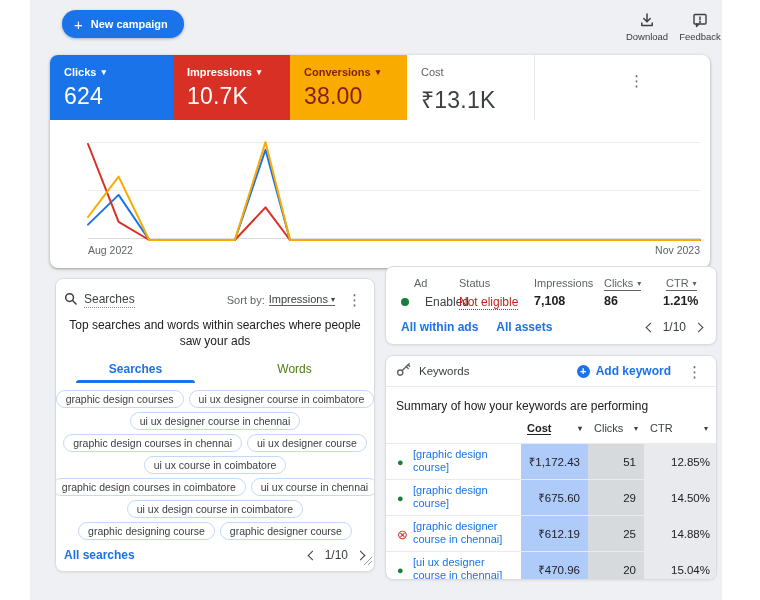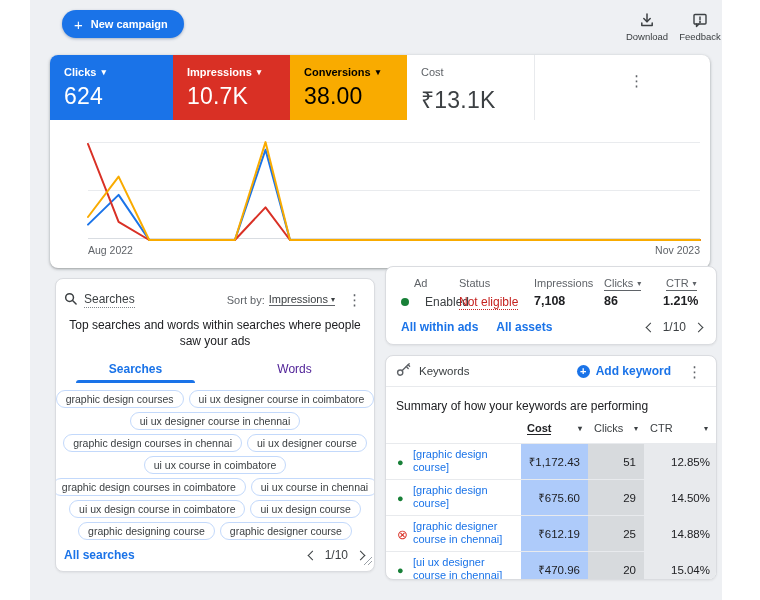--- a/index.html
+++ b/index.html
@@ -46,21 +46,21 @@
   
   #searches-card{left:55px;top:278px;width:320px;height:294px;}
   .s-head{display:flex;align-items:center;padding:11px 8px 0 8px;}
   .s-title{font-size:12px;color:#3c4043;margin-left:7px;border-bottom:1px dotted #80868b;padding-bottom:1px;cursor:pointer;}
   .s-sort{margin-left:auto;font-size:11px;color:#5f6368;display:flex;align-items:center;gap:4px;}
   .s-sort .sort-value{color:#3c4043;border-bottom:1px solid #5f6368;cursor:pointer;display:flex;align-items:center;gap:3px;}
   .s-sort .dd{font-size:8px;color:#3c4043;}
   .s-head .kebab{margin-left:8px;}
   .s-sub{margin-top:8px;padding:0 8px;font-size:12px;line-height:1.35;color:#202124;text-align:center;}
   .s-tabs{display:flex;margin-top:9px;height:25px;}
-  .tab{flex:1;text-align:center;font-size:12px;color:#4c1d95;position:relative;cursor:pointer;padding-top:4px;}
+  .tab{flex:1;text-align:center;font-size:12px;color:#4d7c0f;position:relative;cursor:pointer;padding-top:4px;}
   .tab.active{color:#1a73e8;font-weight:bold;}
   .tab.active::after{content:"";position:absolute;left:20px;right:20px;bottom:0;height:3px;background:#1a73e8;border-radius:3px 3px 0 0;}
   .s-chips{margin-top:7px;height:155px;overflow:hidden;padding:0 5px;}
   .chip-row{display:flex;justify-content:center;gap:5px;margin-bottom:4px;}
   .chip{border:1px solid #c3d9fb;border-radius:11px;padding:2px 9px;font-size:10.5px;color:#3c4043;
     white-space:nowrap;cursor:pointer;background:#fff;}
   .s-foot{position:absolute;left:8px;right:10px;bottom:9px;display:flex;justify-content:space-between;align-items:center;}
   .link{color:#1a73e8;font-size:12px;font-weight:bold;cursor:pointer;}
   .pager{display:flex;align-items:center;gap:9px;font-size:12px;color:#3c4043;}
   .chv{display:inline-block;width:6px;height:6px;border-left:1.6px solid #3c4043;border-bottom:1.6px solid #3c4043;cursor:pointer;}
@@ -152,21 +152,21 @@
           </div>
         <div class="sc-value">624</div>
       </div>
       <div class="sc sc1" style="background-color: rgb(217, 48, 37); color: rgb(255, 255, 255);">
         <div class="sc-label">
             <span>Impressions</span>
             <span class="dd">▾</span>
           </div>
         <div class="sc-value">10.7K</div>
       </div>
-      <div class="sc sc2" style="background-color: rgb(249, 171, 0); color: #000000;">
+      <div class="sc sc2" style="background-color: rgb(249, 171, 0); color: #7f1d1d;">
         <div class="sc-label">
             <span>Conversions</span>
             <span class="dd">▾</span>
           </div>
         <div class="sc-value">38.00</div>
       </div>
       <div class="sc sc3" style="background-color: rgb(255, 255, 255); color: rgb(60, 64, 67);">
         <div class="sc-label" style="color:#5f6368;font-weight:normal;">
             <span>Cost</span>
           </div>
@@ -226,21 +226,20 @@
         </div>
         <div class="chip-row">
           <span class="chip">ui ux course in coimbatore</span>
         </div>
         <div class="chip-row">
           <span class="chip">graphic design courses in coimbatore</span>
           <span class="chip">ui ux course in chennai</span>
         </div>
         <div class="chip-row">
           <span class="chip">ui ux design course in coimbatore</span>
-          <span class="chip">ui ux design course</span>
         </div>
         <div class="chip-row">
           <span class="chip">graphic designing course</span>
           <span class="chip">graphic designer course</span>
         </div>
       </div>
     <div class="s-foot">
       <span class="link">All searches</span>
       <span class="pager">
         <span class="chv l"></span>

